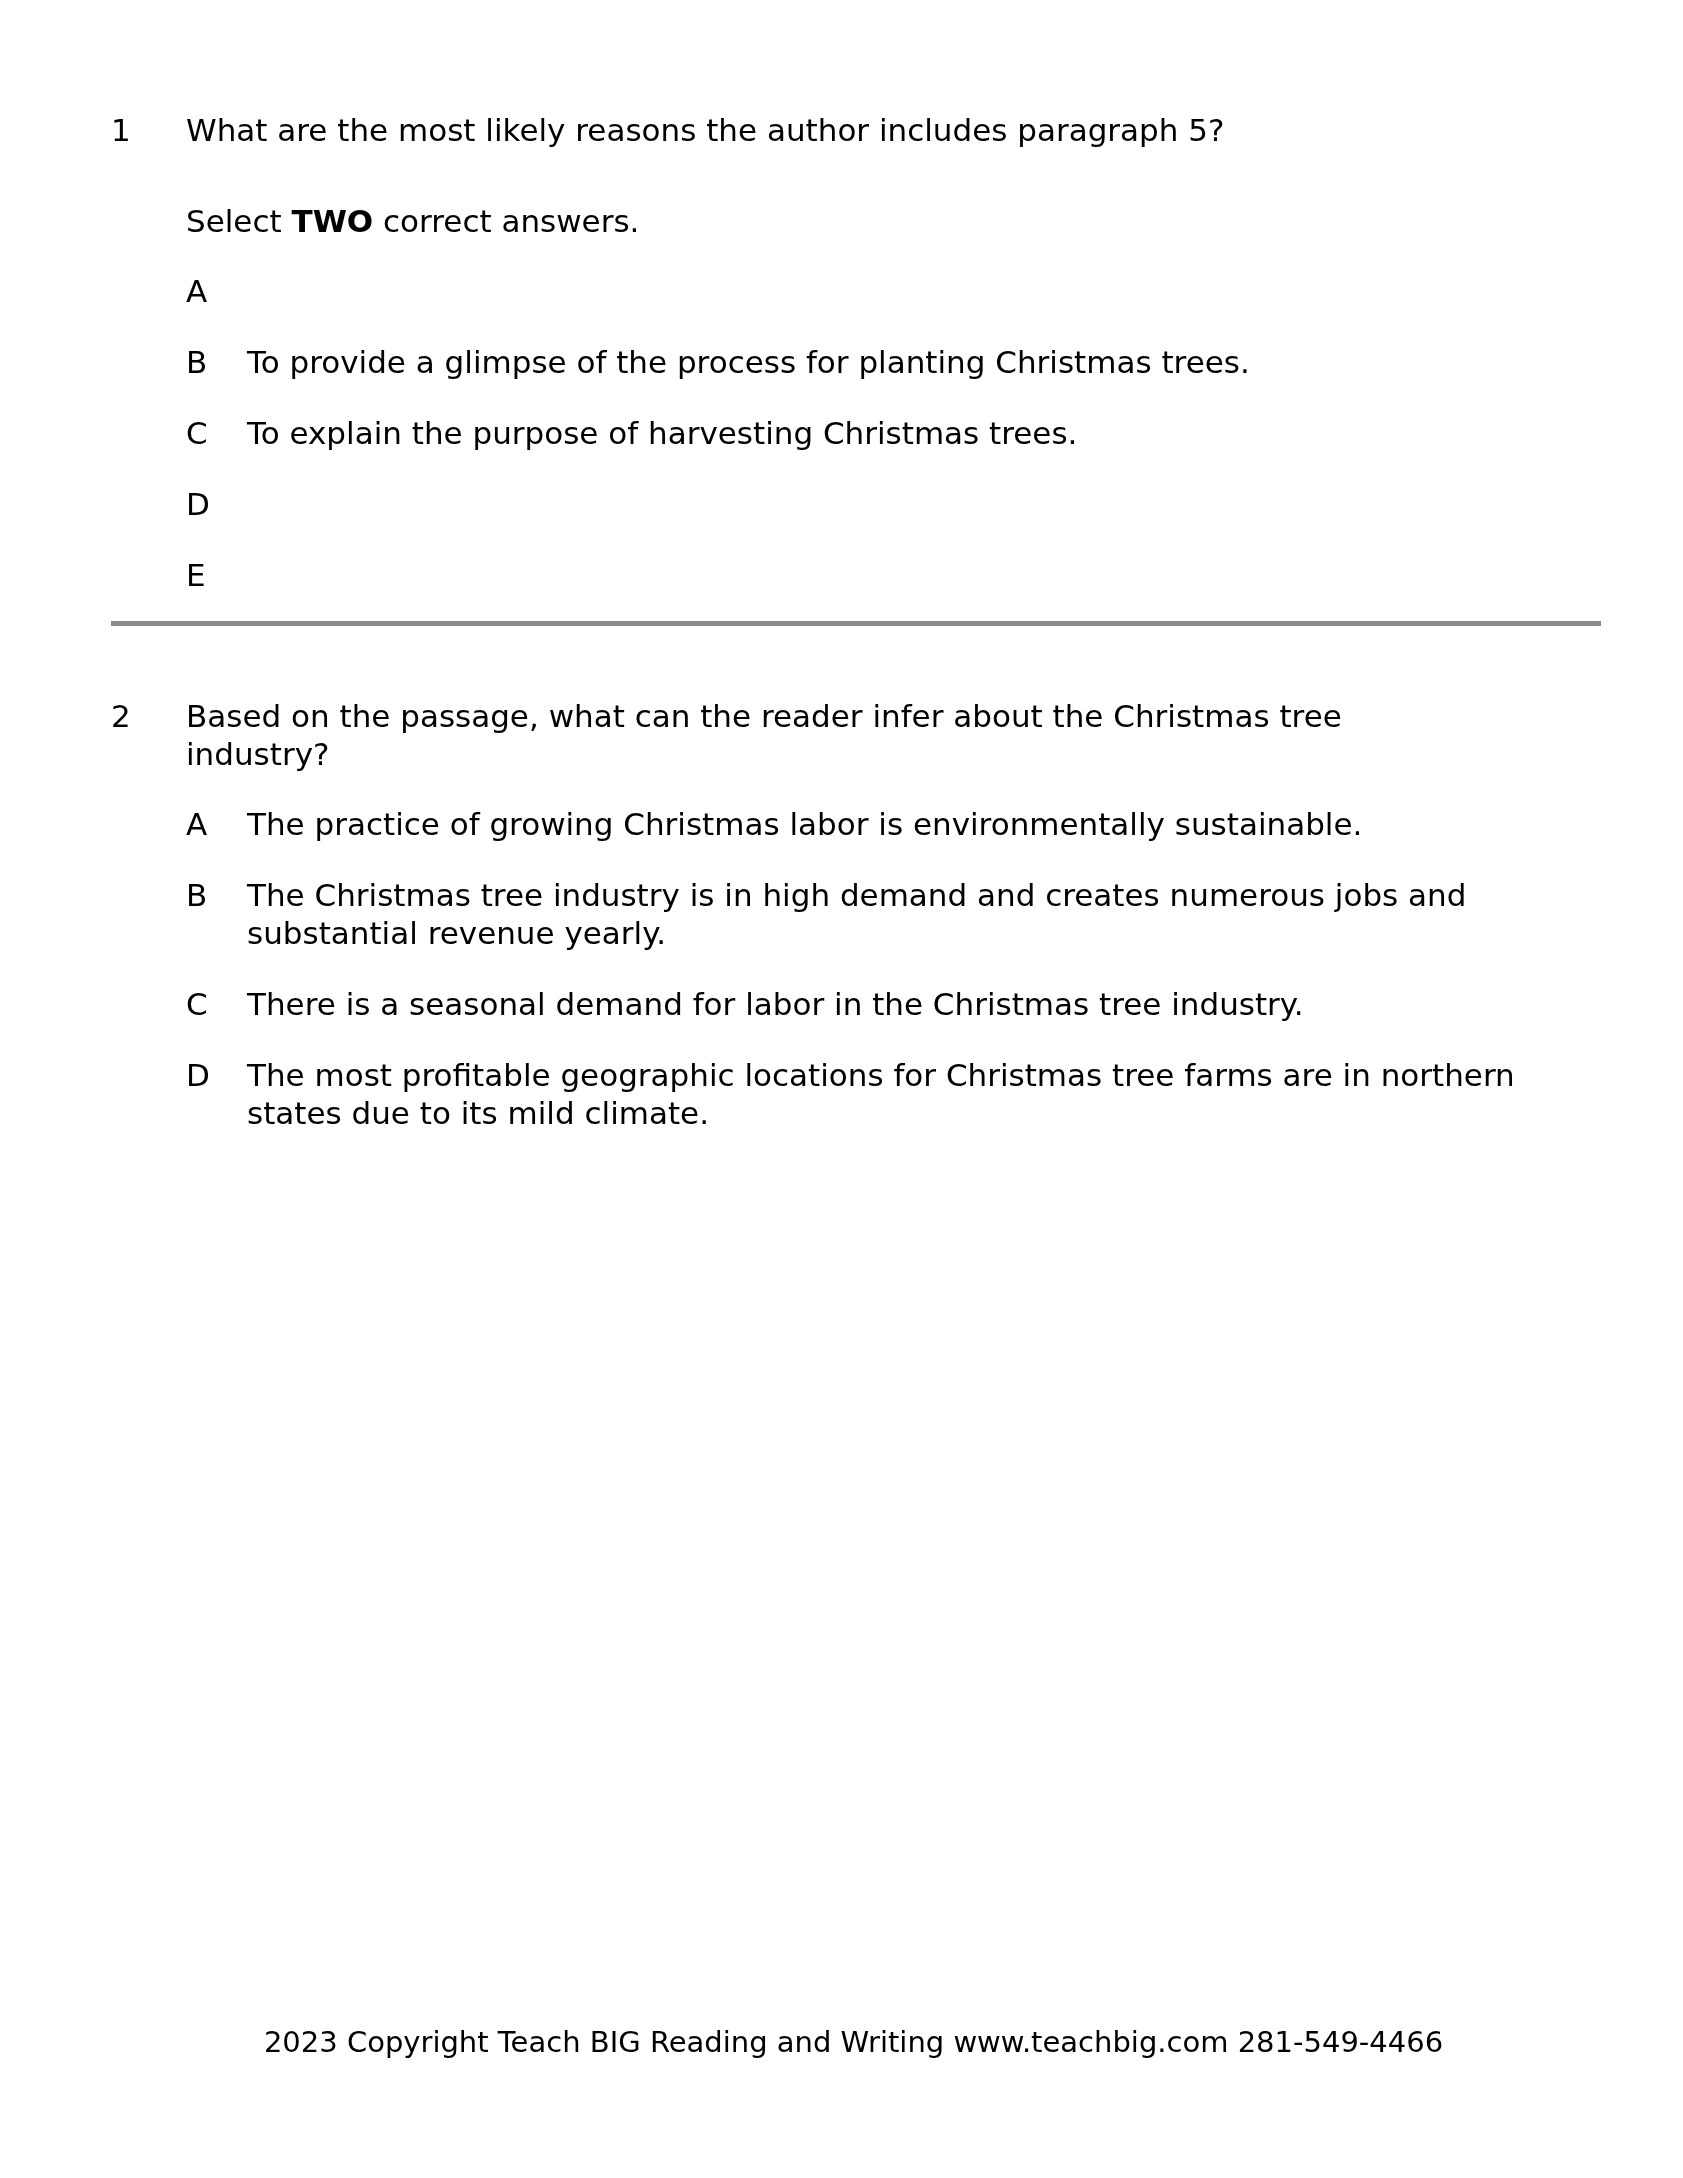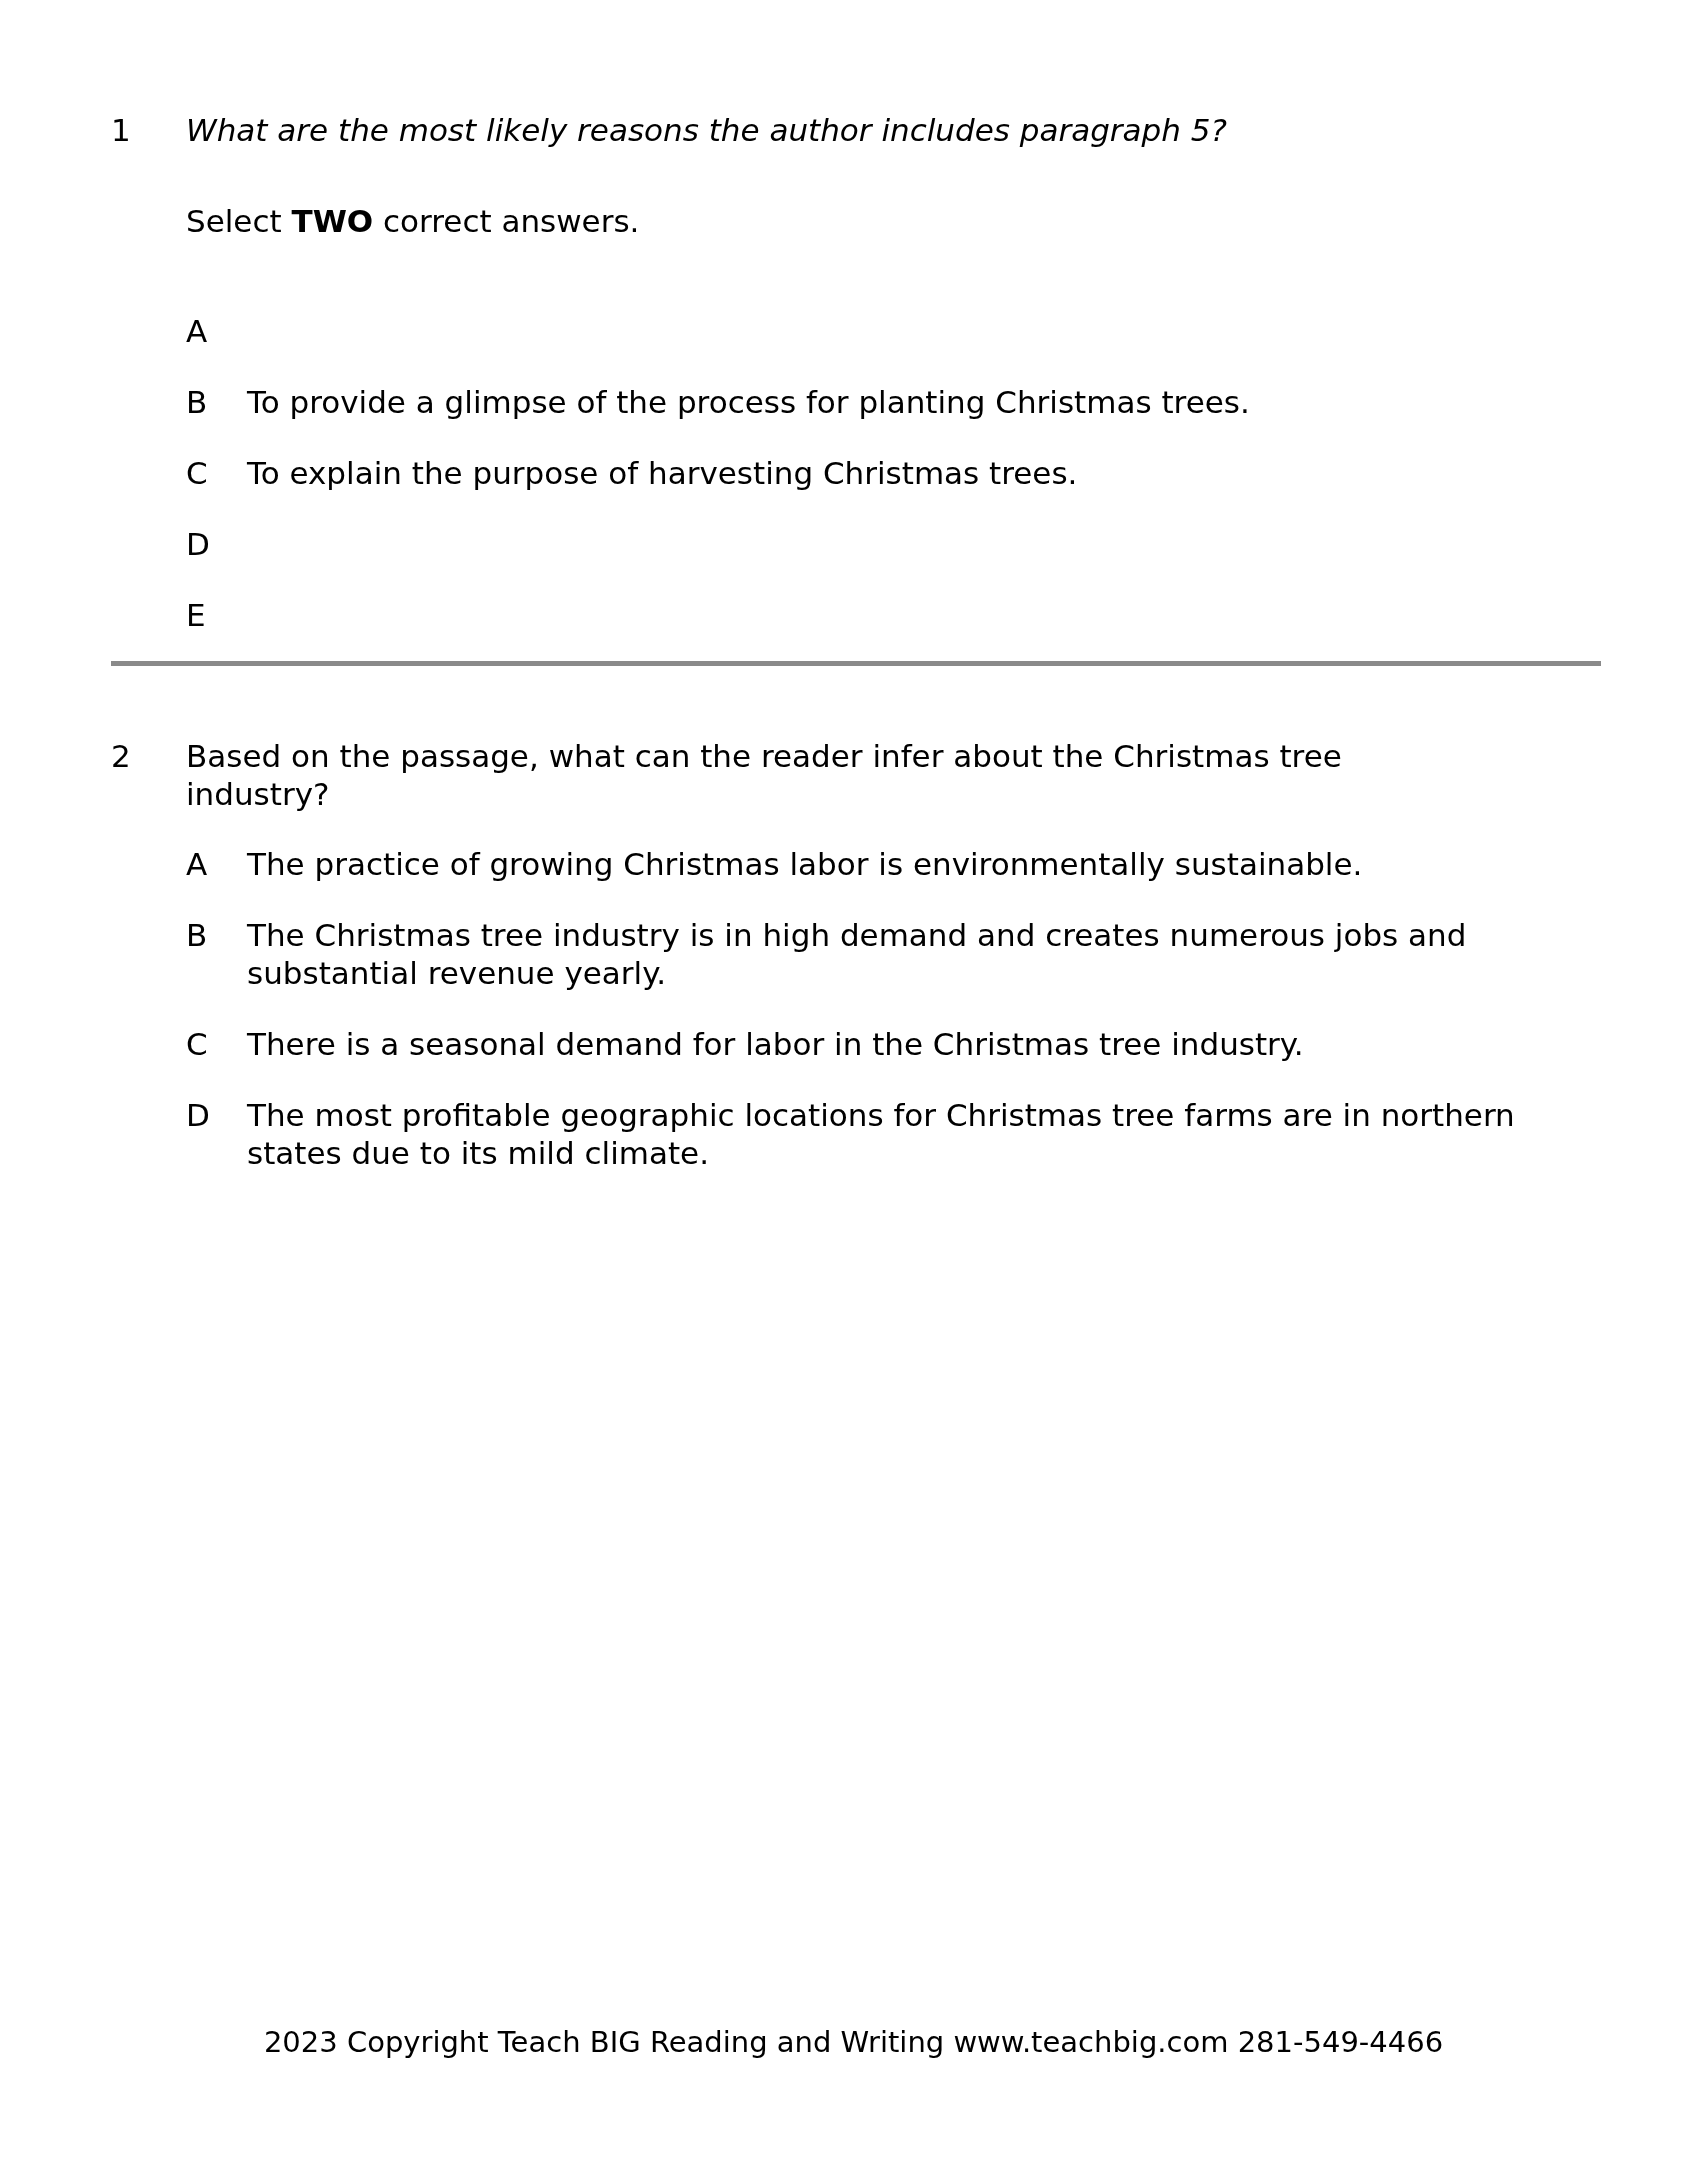--- a/index.html
+++ b/index.html
@@ -18,23 +18,23 @@
   .content {
     position: absolute;
     top: 111px;
     left: 111px;
     width: 1490px;
   }
   .question { display: flex; align-items: flex-start; }
   .qnum { flex: none; width: 75px; }
   .qbody { flex: 1 1 auto; min-width: 0; }
   .prompt { max-width: 1287px; }
-  .prompt.q1 { margin-bottom: 53px; font-style: italic; }
+  .prompt.q1 { margin-bottom: 53px; }
   .prompt.q2 { margin-bottom: 32px; }
-  .select-line { margin-bottom: 72px; }
+  .select-line { margin-bottom: 32px; }
   .select-line b { font-weight: 700; }
   .option { display: flex; align-items: flex-start; margin-bottom: 33px; }
   .option:last-child { margin-bottom: 0; }
   .letter { flex: none; width: 61px; }
   .opt-text { max-width: 1302px; }
   .divider {
     height: 5px;
     width: 1490px;
     background: #8a8a8a;
     margin: 27px 0 71px 0;

